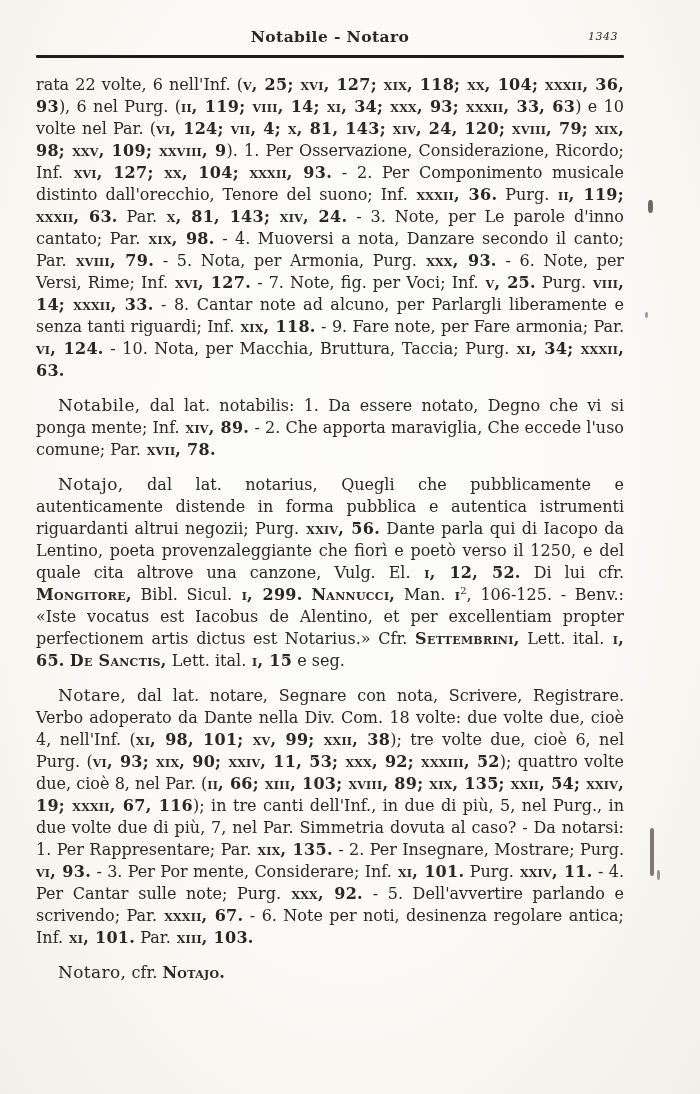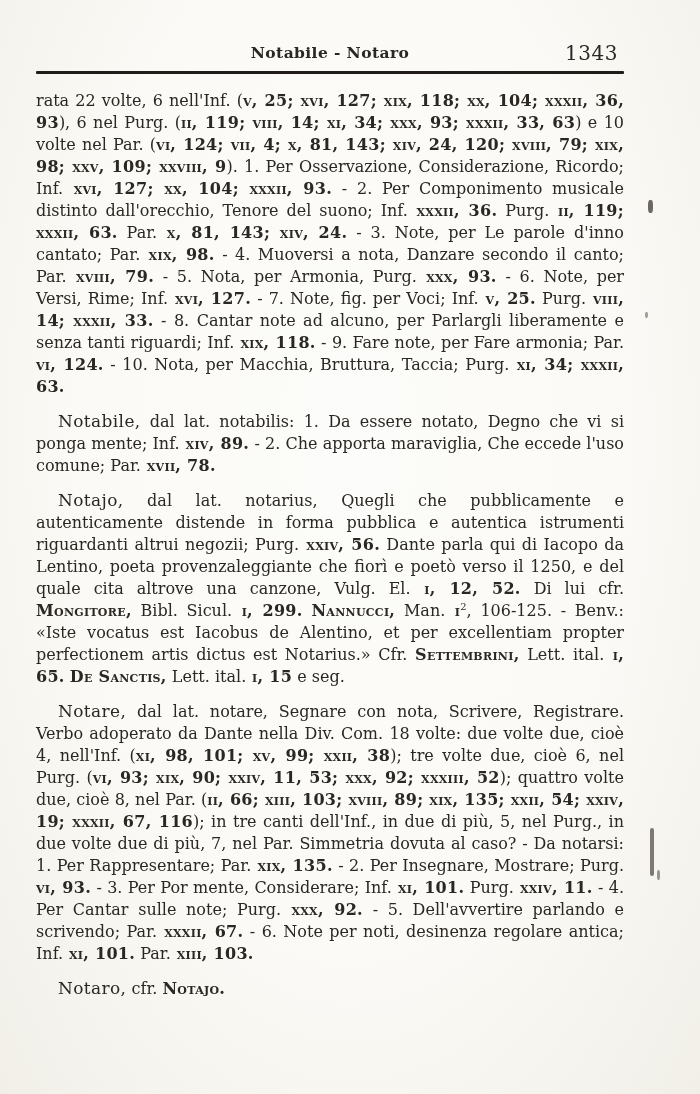--- a/index.html
+++ b/index.html
@@ -19,39 +19,40 @@
     height: 1094px;
     margin: 0 auto;
     overflow: hidden;
     color: var(--ink);
     background: radial-gradient(ellipse at 50% 40%, #fcfcfa 0%, var(--paper) 55%, #f1efe8 100%);
   }
   .content {
     position: relative;
     width: 588px;
     margin-left: 36px;
-    padding-top: 44px;
+    padding-top: 28px;
   }
   .running-head {
     position: relative;
     text-align: center;
     font-size: 15.5px;
     line-height: 18px;
     height: 20px;
   }
   .head-title {
     font-weight: bold;
     letter-spacing: 0.4px;
   }
   .page-number {
     position: absolute;
     right: 6px;
     top: 0;
-    font-size: 20px;
+    font-size: 11px;
     letter-spacing: 0.5px;
+    font-style: italic;
   }
   .head-rule {
     margin-top: 7px;
     width: 100%;
     height: 3px;
     background: var(--rule);
     border-radius: 1px;
   }
   .body-text {
     margin-top: 16px;

